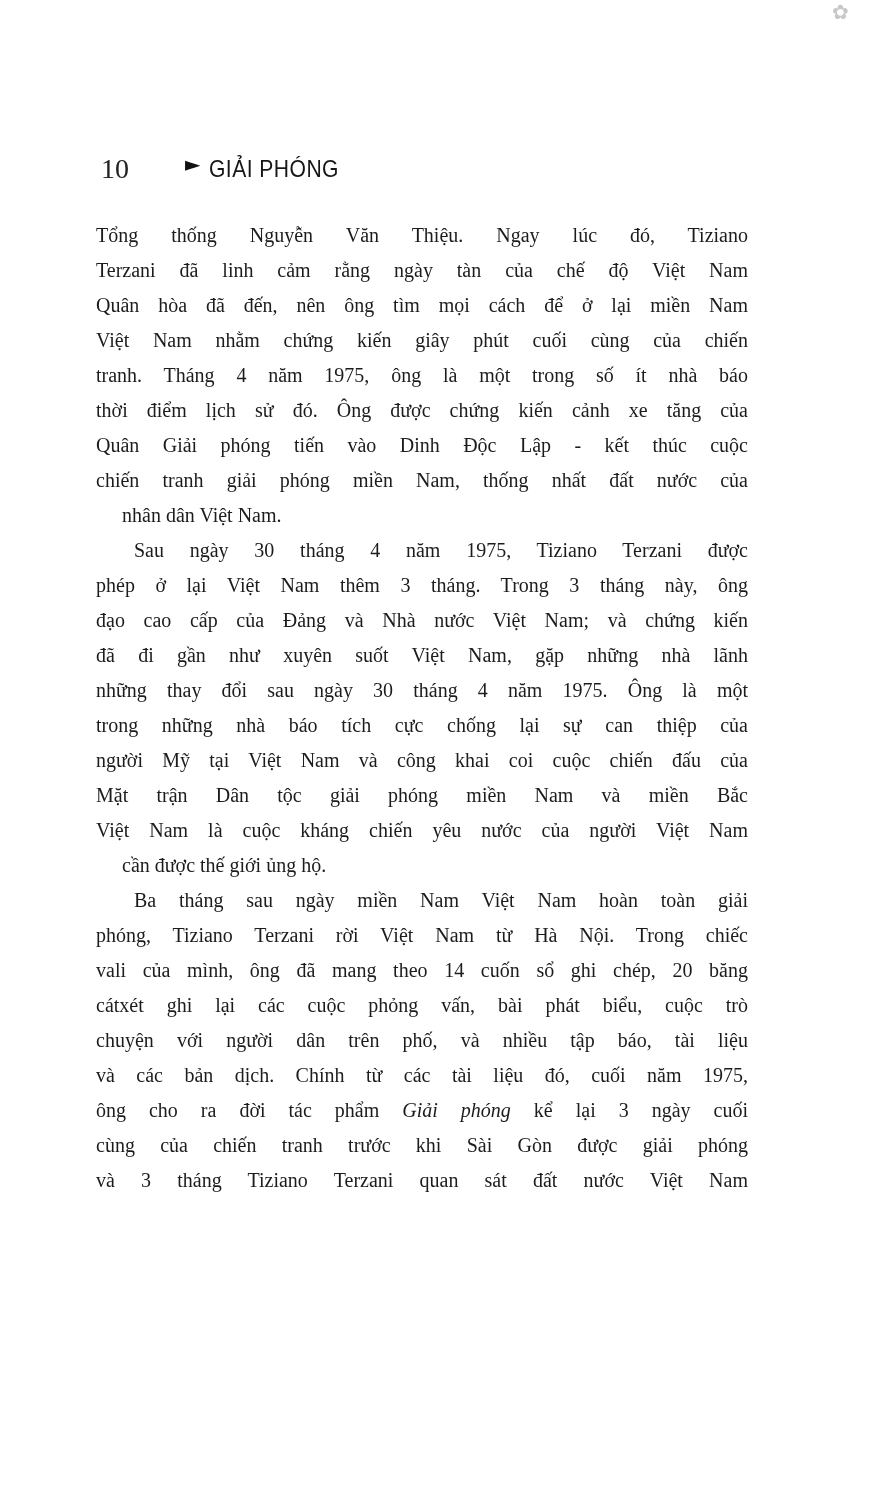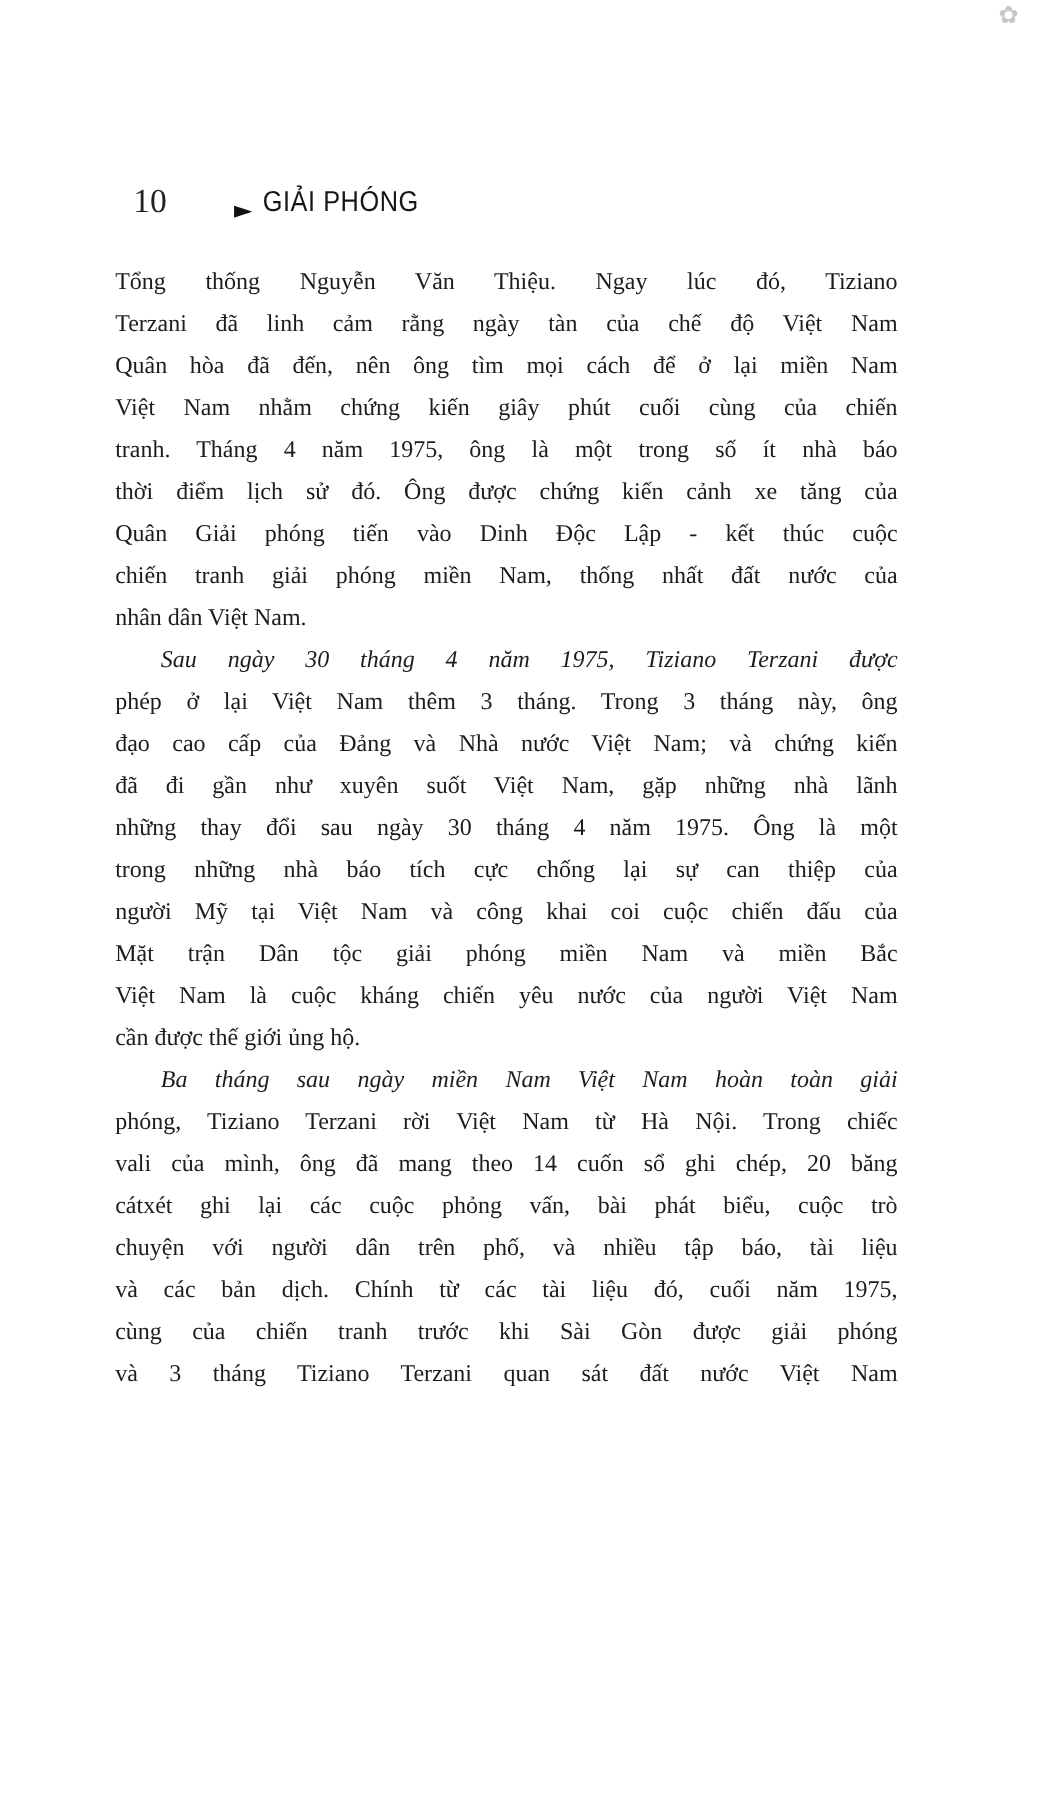--- a/index.html
+++ b/index.html
@@ -24,23 +24,23 @@
     top: 2px;
     font-family: "DejaVu Sans", sans-serif;
     font-size: 20px;
     line-height: 1;
     color: #c7c7c7;
   }
   
   .page-header {
     position: absolute;
     top: 153px;
-    left: 111px;
+    left: 101px;
     display: flex;
-    align-items: flex-end;
+    align-items: flex-start;
     height: 32px;
     white-space: nowrap;
   }
   .page-number {
     font-size: 28px;
     line-height: 32px;
     color: #222222;
   }
   .header-marker {
     margin-left: 56px;
@@ -74,23 +74,24 @@
     line-height: 35px;
     font-size: 20px;
     text-align: justify;
     text-align-last: justify;
     -moz-text-align-last: justify;
     overflow: visible;
     white-space: normal;
   }
   .line.last-line {
     text-align-last: left;
+    margin-left: 26px;
     -moz-text-align-last: left;
   }
-  .line.indented { text-indent: 38px; font-style: italic; }
+  .line.indented { text-indent: 38px; }
   .italic { font-style: italic; }
 </style>
 </head>
 <body>
 
 <div class="page">
 
   <span class="corner-ornament">✿</span>
 
   <header class="page-header">
@@ -123,18 +124,19 @@
         <div class="line"><span>Việt Nam là cuộc kháng chiến yêu nước của người Việt Nam</span></div>
         <div class="line last-line"><span>cần được thế giới ủng hộ.</span></div>
       </div>
       <div class="para">
         <div class="line indented"><span>Ba tháng sau ngày miền Nam Việt Nam hoàn toàn giải</span></div>
         <div class="line"><span>phóng, Tiziano Terzani rời Việt Nam từ Hà Nội. Trong chiếc</span></div>
         <div class="line"><span>vali của mình, ông đã mang theo 14 cuốn sổ ghi chép, 20 băng</span></div>
         <div class="line"><span>cátxét ghi lại các cuộc phỏng vấn, bài phát biểu, cuộc trò</span></div>
         <div class="line"><span>chuyện với người dân trên phố, và nhiều tập báo, tài liệu</span></div>
         <div class="line"><span>và các bản dịch. Chính từ các tài liệu đó, cuối năm 1975,</span></div>
+        <div class="line"><span>ông cho ra đời tác phẩm </span><span class="italic">Giải phóng</span><span> kể lại 3 ngày cuối</span></div>
         <div class="line"><span>cùng của chiến tranh trước khi Sài Gòn được giải phóng</span></div>
         <div class="line"><span>và 3 tháng Tiziano Terzani quan sát đất nước Việt Nam</span></div>
       </div>
     </main>
 
 </div>
 
 </body></html>

